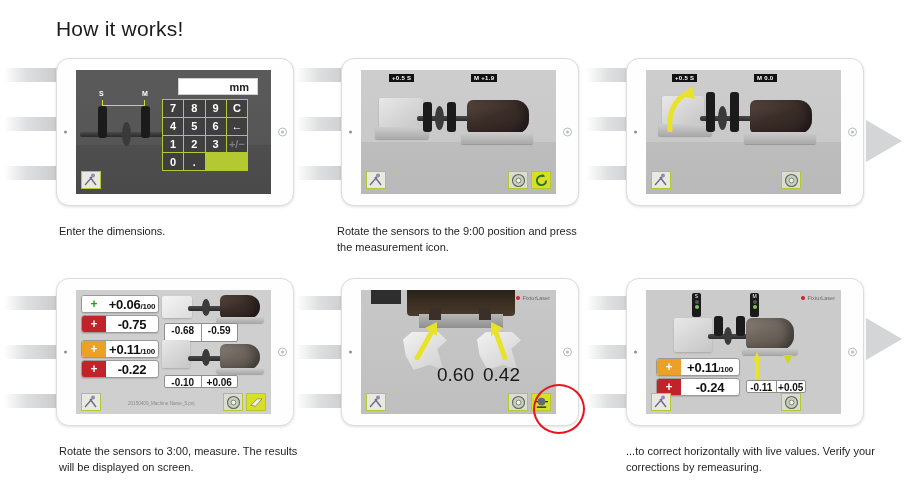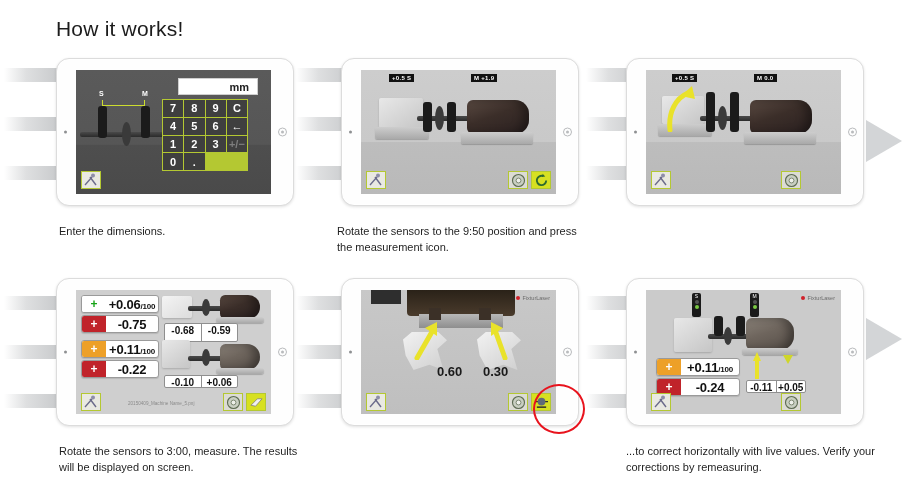--- a/index.html
+++ b/index.html
@@ -164,21 +164,21 @@
   .brand {
     position:absolute; font-size:5.5px; color:#6b6b6b; white-space:nowrap;
     display:flex; align-items:center; gap:2px;
   }
   .brand .dot { width:4px;height:4px;border-radius:50%;background:#d0202a; display:inline-block; }
   .fname {
     position:absolute; font-size:4.6px; color:#8b8b8b; white-space:nowrap;
   }
   .yarrow { position:absolute; }
   .bigval {
-    position:absolute; font-size:13px; font-weight:bold; color:#1a1a1a;
+    position:absolute; font-size:19px; font-weight:normal; color:#1a1a1a;
   }
   .redring {
     position:absolute; border:2.2px solid #e8131d; border-radius:50%;
   }
   .shoe {
     position:absolute; background:linear-gradient(145deg,#f2f2f2,#cfcfcf);
     box-shadow:0 1px 2px rgba(0,0,0,.2);
   }
   .tlight {
     position:absolute; width:9px; background:#1a1a1a; border-radius:2px;
@@ -316,21 +316,21 @@
         </div>
         <div class="chip hi" style="right:5px; bottom:5px; width:20px; height:18px;">
           <svg width="15" height="15" viewBox="0 0 16 16">
               <path d="M13 8a5 5 0 1 1-3.2-4.7" fill="none" stroke="#2f6a2f" stroke-width="2"></path>
               <path d="M9.2 0.8 L12 3.6 L8.6 4.2 Z" fill="#2f6a2f"></path>
             </svg>
         </div>
       </div>
     </div>
   </div>
-  <div class="caption" style="left:337px; top:172px; width:248px;">Rotate the sensors to the 9:50 position and press the measurement icon.</div>
+  <div class="caption" style="left:337px; top:172px; width:248px;">Rotate the sensors to the 9:00 position and press the measurement icon.</div>
 
   <div class="cell" style="left:626px; top:6px; width:238px; height:148px;">
     <div class="tablet">
       <div class="cam"></div>
       <div class="home-btn"></div>
       <div class="screen">
         <div class="mach-bg"></div>
         <div class="pumpbox" style="left:16px; top:26px; width:42px; height:28px;"></div>
         <div class="motor-foot" style="left:12px; top:54px; width:54px; height:12px; border-radius:2px;"></div>
         <div class="shaft" style="left:54px; top:46px; width:58px;"></div>
@@ -466,21 +466,21 @@
             </svg>
         </div>
         <div class="yarrow" style="left:126px; top:30px;">
           <svg width="28" height="40" viewBox="0 0 28 40">
               <path d="M18 38 L8 10" stroke="#e9e22a" stroke-width="5" stroke-linecap="round"></path>
               <path d="M4 2 L16 8 L4 16 Z" fill="#e9e22a" transform="translate(0,0)"></path>
             </svg>
         </div>
 
         <div class="bigval" style="left:76px; top:74px;">0.60</div>
-        <div class="bigval" style="left:122px; top:74px;">0.30</div>
+        <div class="bigval" style="left:122px; top:74px;">0.42</div>
 
         <div class="brand" style="right:6px; top:5px;">
           <span class="dot"></span>
           <span>FixturLaser</span>
         </div>
 
         <div class="chip" style="left:5px; bottom:3px; width:20px; height:18px;">
           <svg width="16" height="14" viewBox="0 0 16 14">
               <g stroke="#6b6b8a" stroke-width="1.4" fill="none">
                 <path d="M2 12 L9 4"></path>

